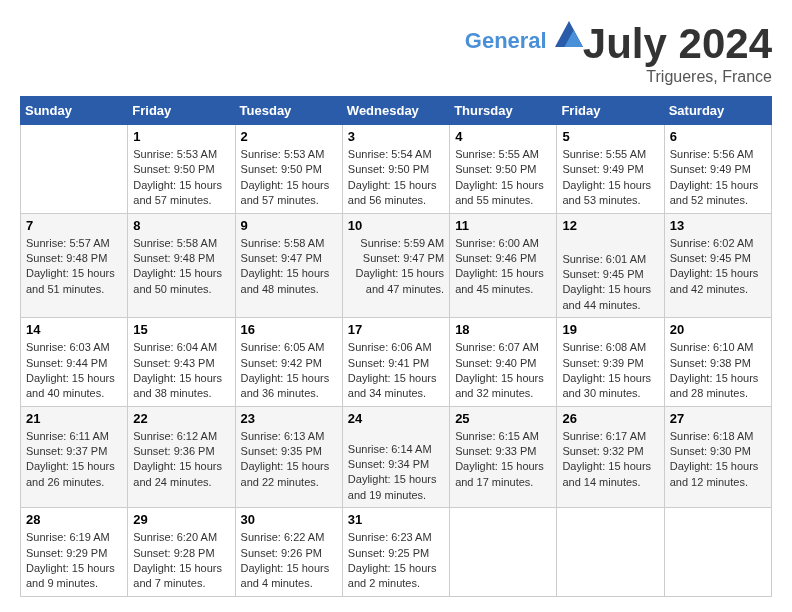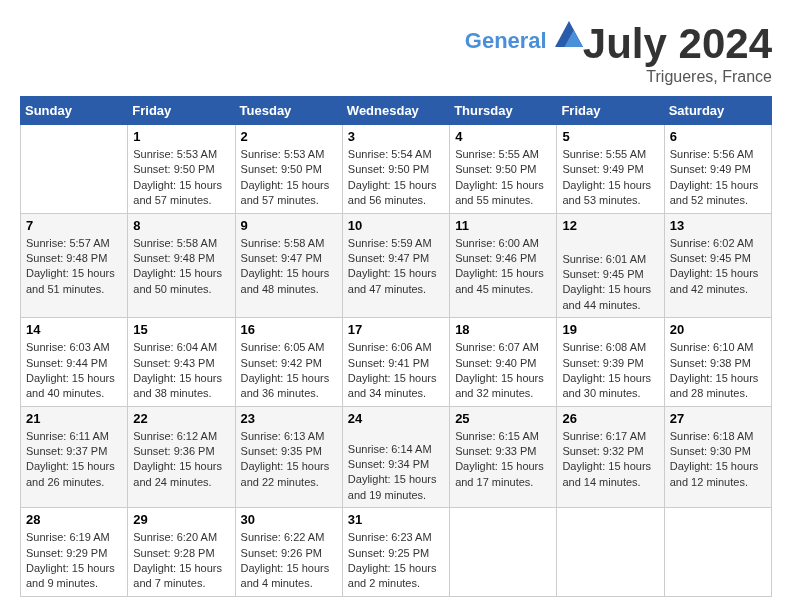--- a/index.html
+++ b/index.html
@@ -187,21 +187,21 @@
         </td>
         <td>
           <div class="day-num">9</div>
           <div class="day-info" style="white-space: pre-line;">Sunrise: 5:58 AM
 Sunset: 9:47 PM
 Daylight: 15 hours
 and 48 minutes.</div>
         </td>
         <td>
           <div class="day-num">10</div>
-          <div class="day-info" style="white-space: pre-line;">Sunrise: 5:59 AM
+          <div class="day-info" style="white-space: pre-line; text-align: right;">Sunrise: 5:59 AM
 Sunset: 9:47 PM
 Daylight: 15 hours
 and 47 minutes.</div>
         </td>
         <td>
           <div class="day-num">11</div>
           <div class="day-info" style="white-space: pre-line;">Sunrise: 6:00 AM
 Sunset: 9:46 PM
 Daylight: 15 hours
 and 45 minutes.</div>

